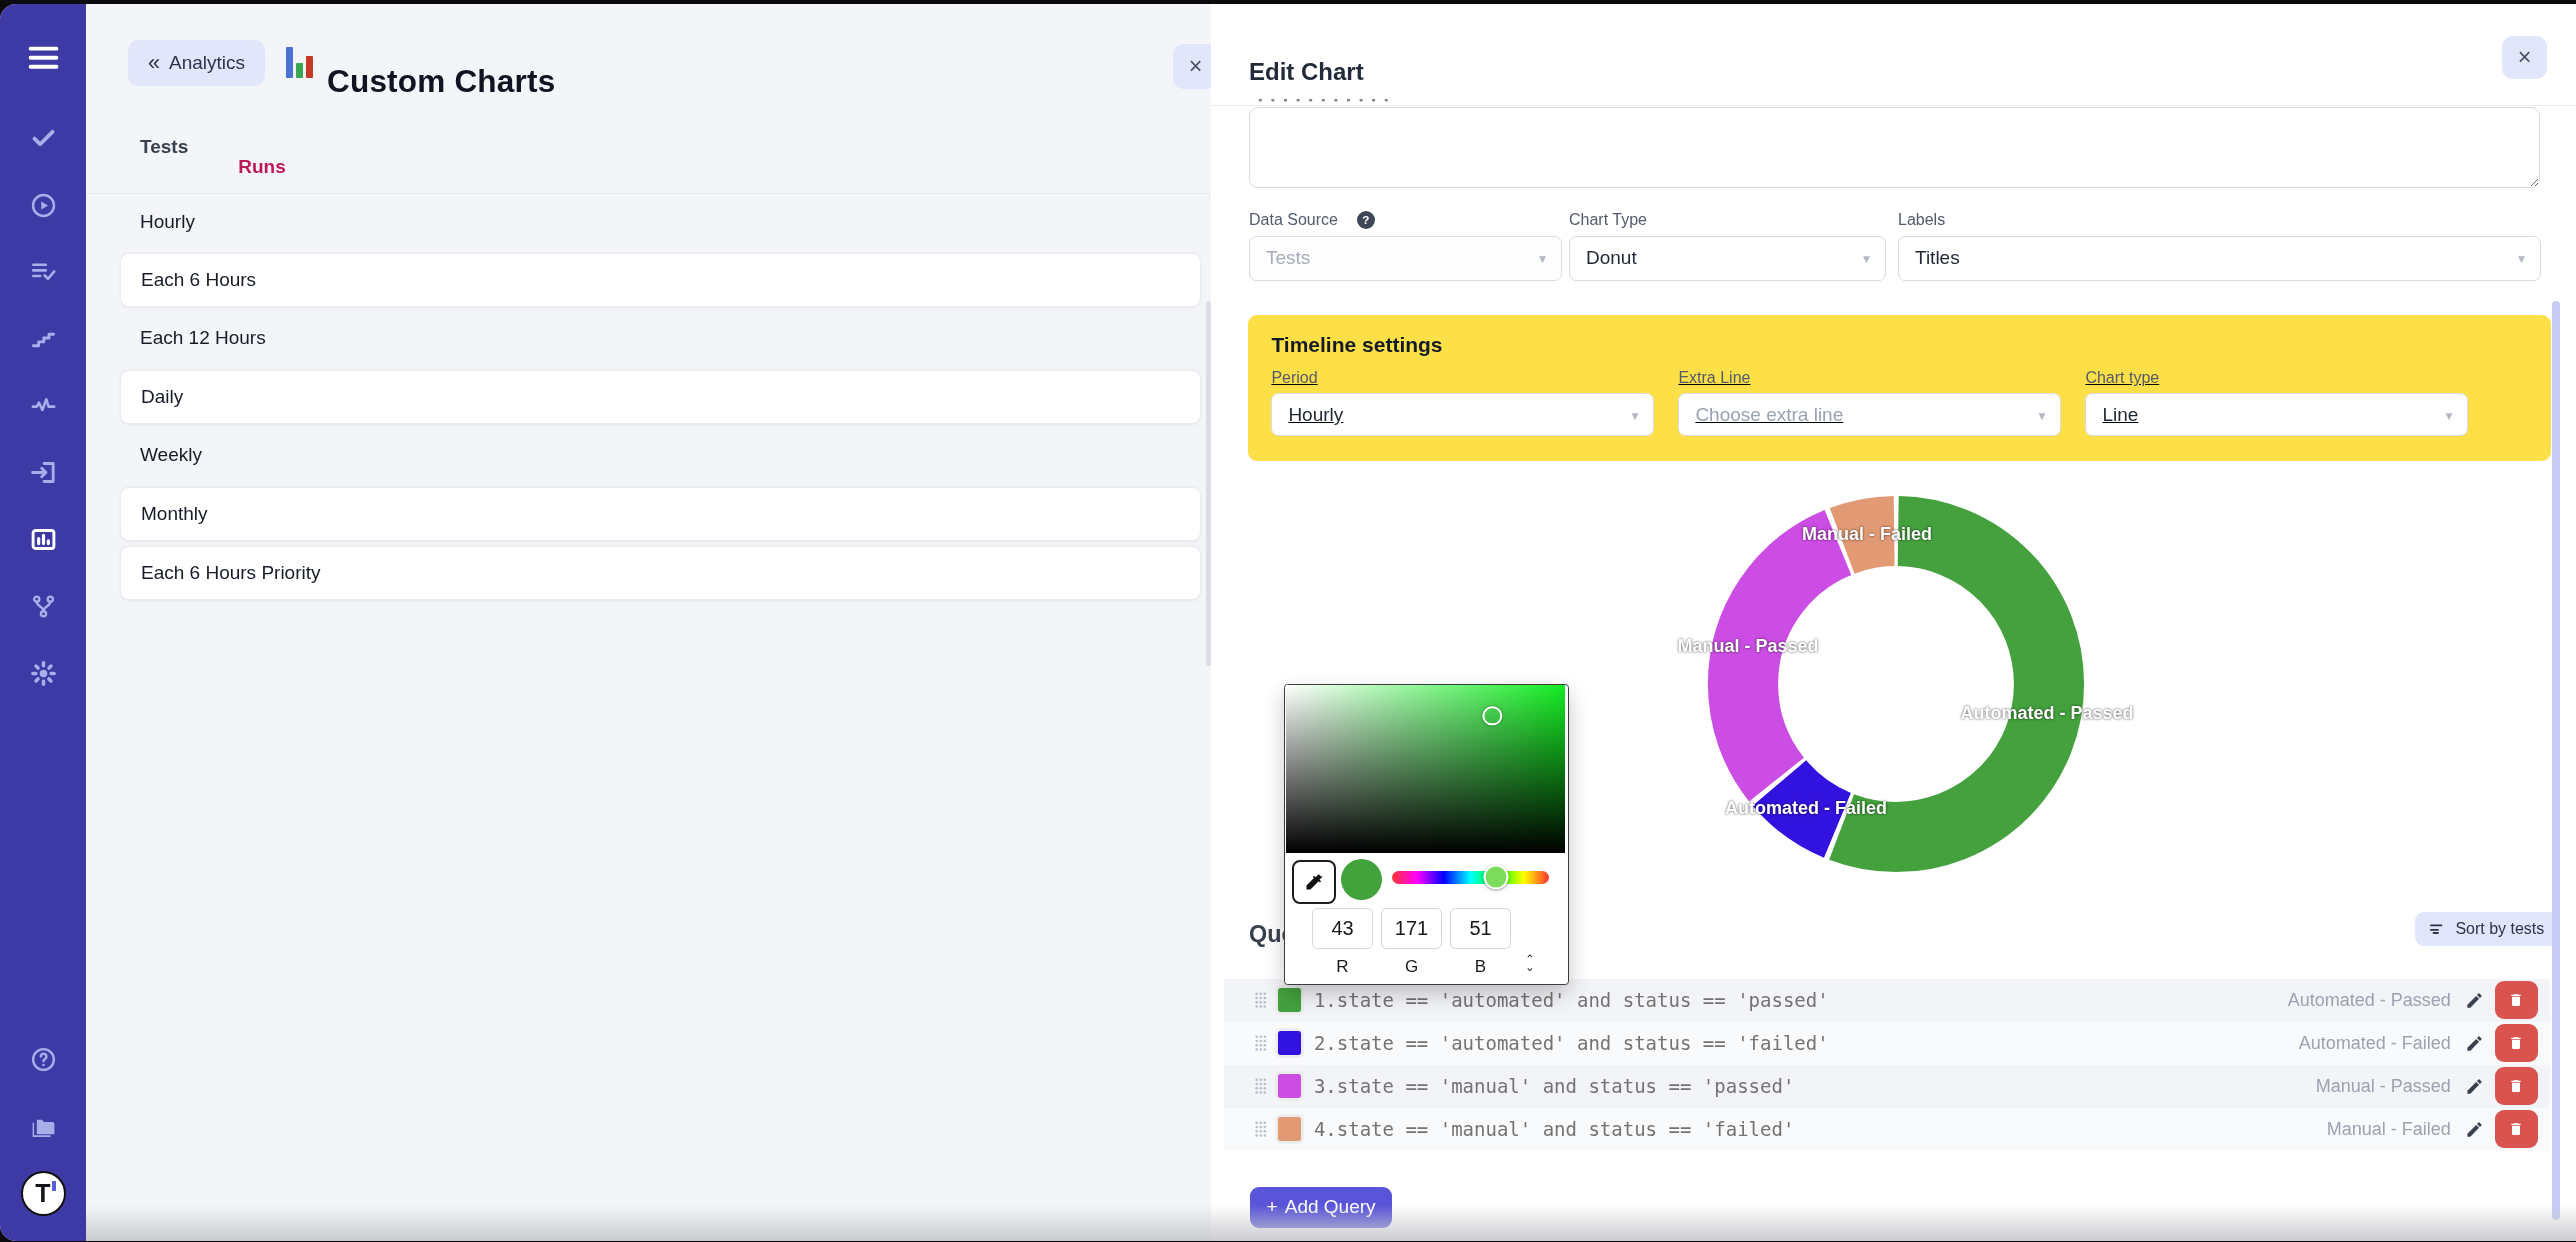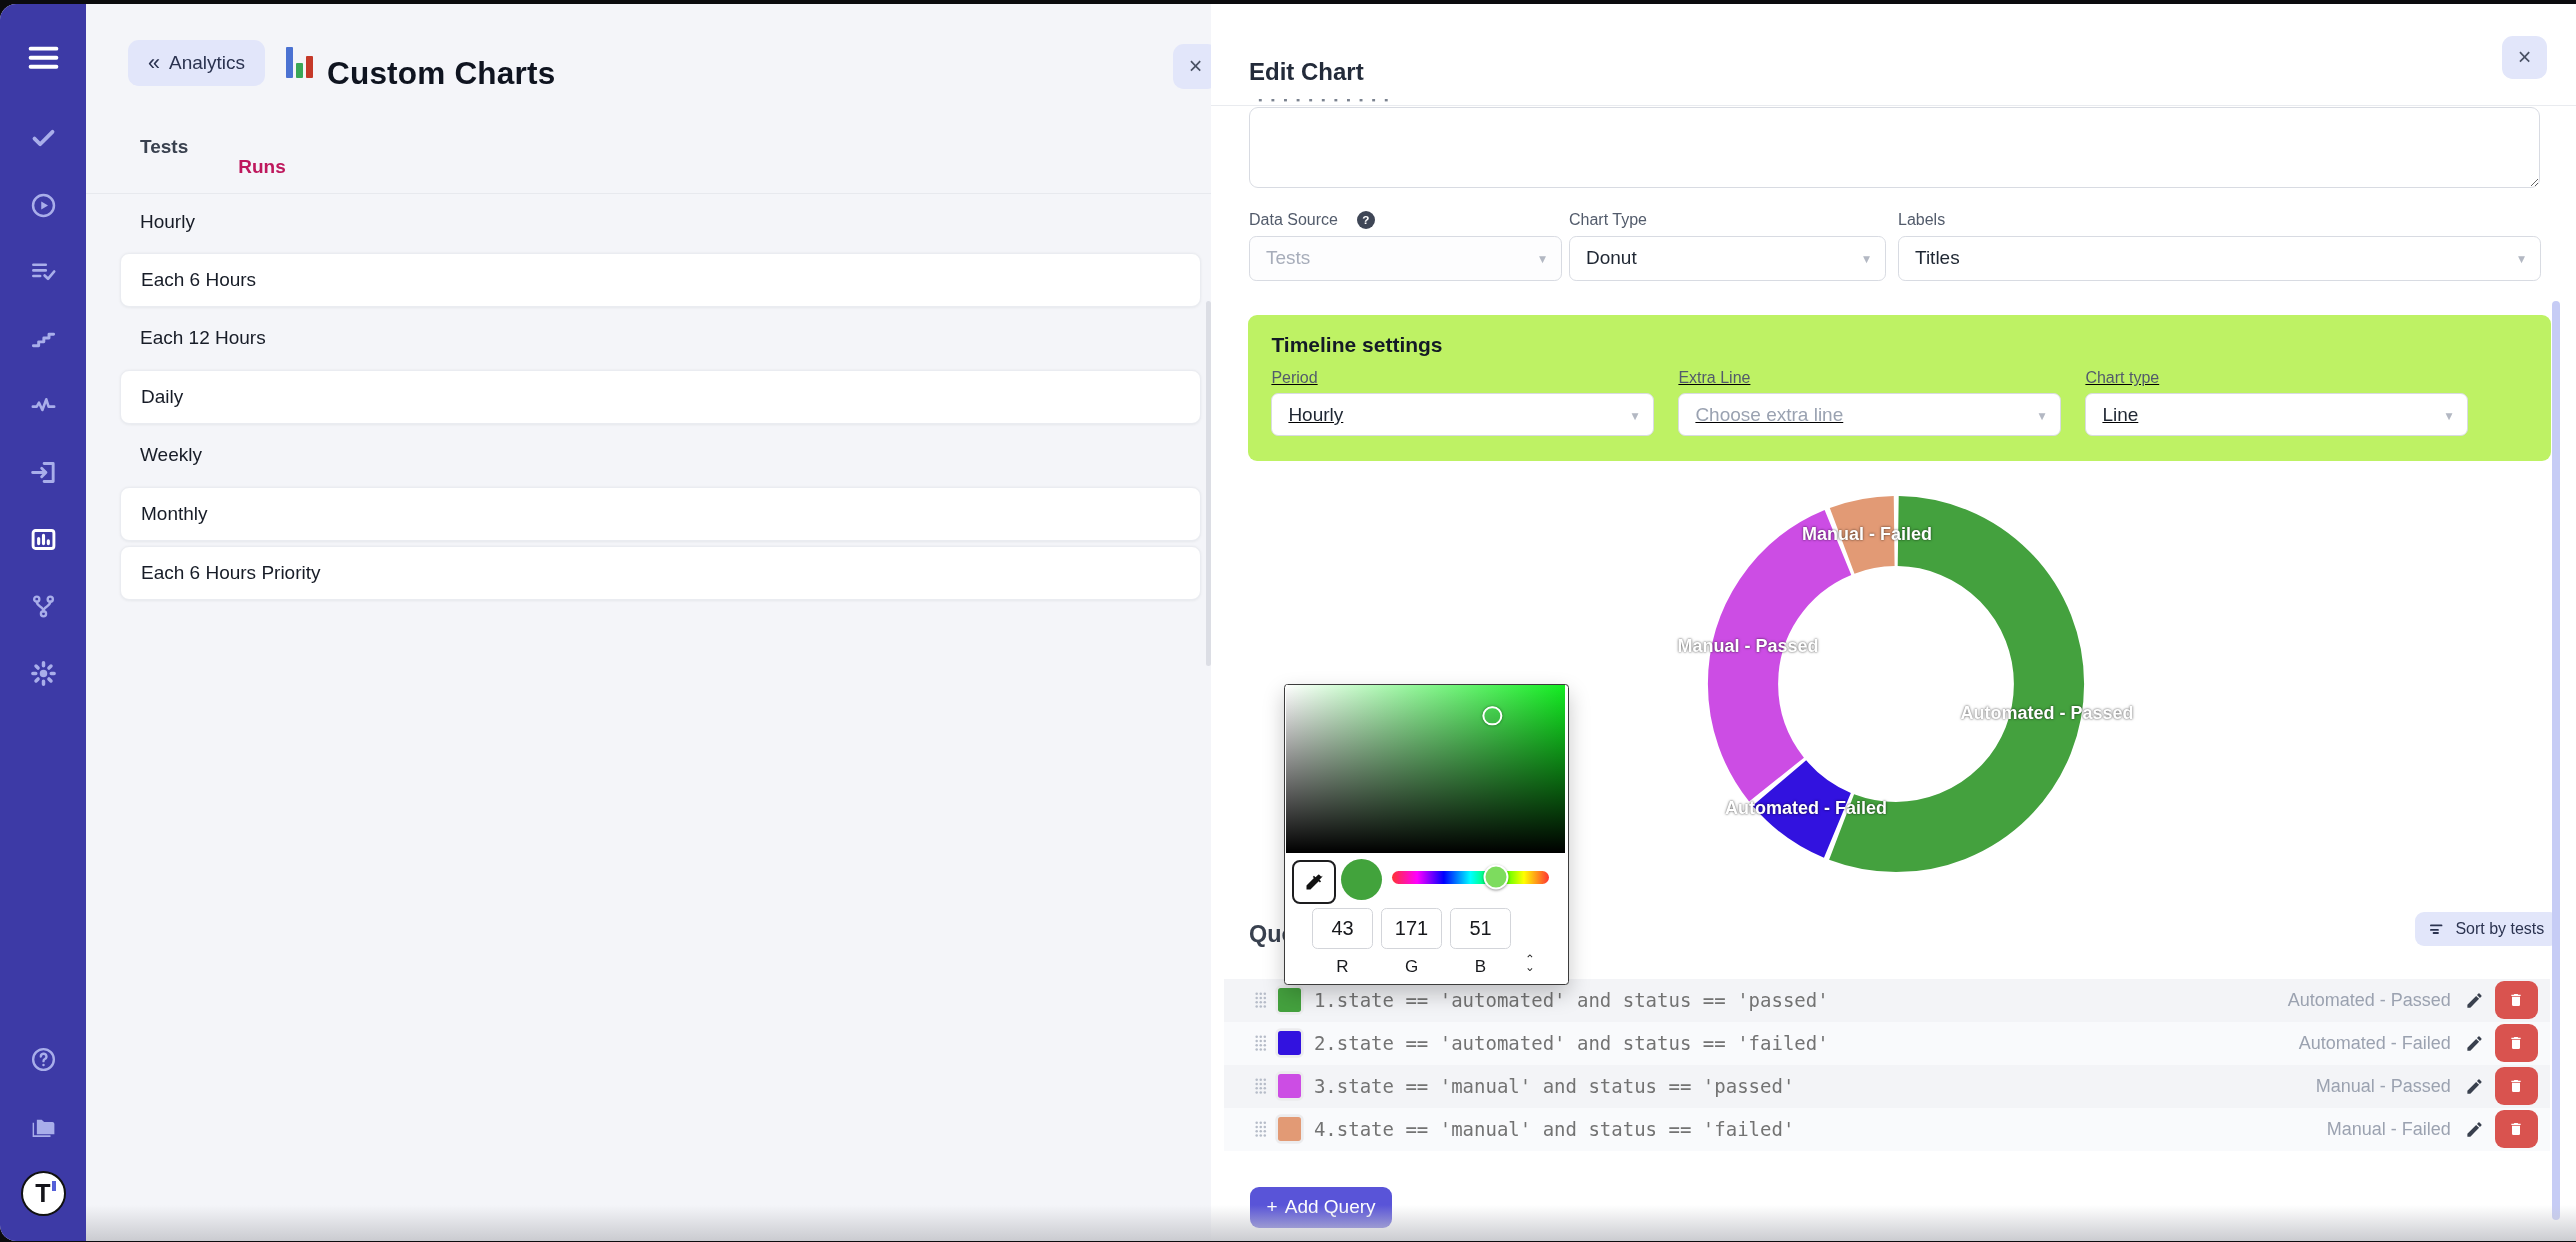--- a/index.html
+++ b/index.html
@@ -16,21 +16,21 @@
     display:flex;align-items:center;justify-content:center;position:relative;}
   .logo-badge .t{font-weight:800;font-size:25px;color:#14141a;line-height:1;}
   .logo-badge .tick{position:absolute;right:7.2px;top:8px;width:4.5px;height:10px;background:#5560d8;}
   
   .charts-panel{position:absolute;left:86px;top:0;width:1126px;height:100%;background:#f4f5f9;}
   .back-btn{position:absolute;left:42px;top:36px;height:46px;padding:0 20px;border-radius:10.8px;background:#e2e6fa;
     display:flex;align-items:center;gap:9px;font-size:19px;color:#2b3350;cursor:pointer;}
   .back-btn .chev{font-size:21.6px;line-height:1;}
   .title-icon{position:absolute;left:200px;top:42px;width:29px;height:32px;display:flex;align-items:flex-end;gap:2.7px;}
   .title-icon i{display:block;width:7.2px;border-radius:0.9px;}
-  .page-title{position:absolute;left:241px;top:30px;font-size:31.5px;font-weight:800;color:#0f1420;letter-spacing:0.2px;}
+  .page-title{position:absolute;left:241px;top:38px;font-size:31.5px;font-weight:800;color:#0f1420;letter-spacing:0.2px;}
   .panel-close{width:45px;height:45px;border-radius:10.8px;background:#e2e6fa;display:flex;align-items:center;justify-content:center;
     font-size:23.4px;color:#4a5264;cursor:pointer;}
   .charts-close{position:absolute;left:1087px;top:40px;}
   .tabs{position:absolute;left:54px;top:132px;display:flex;gap:50px;}
   .tab{font-size:19px;font-weight:700;color:#39414f;cursor:pointer;}
   .tab.dim{color:#be185d;margin-top:20px;}
   .tabs-divider{position:absolute;left:0;top:189px;width:1126px;height:0.9px;background:#e7e9ee;}
   .chart-list{position:absolute;left:34px;top:192px;width:1081px;}
   .chart-row{height:52px;margin-bottom:5.4px;border-radius:9px;display:flex;align-items:center;
     padding-left:20px;font-size:19px;color:#171c27;cursor:pointer;}
@@ -50,21 +50,21 @@
     display:inline-flex;align-items:center;justify-content:center;cursor:pointer;}
   .select{height:45px;border:0.9px solid #d8dbe2;border-radius:7.2px;background:#fff;display:flex;align-items:center;
     padding:0 16px;font-size:19px;color:#1f2733;position:relative;cursor:pointer;box-sizing:border-box;}
   .select .arrow{position:absolute;right:12.6px;top:50%;transform:translateY(-50%);font-size:11.7px;color:#b3b8c3;}
   .select.disabled{color:#a7adba;background:#fdfdfe;}
   .select.placeholder{color:#9aa2b1;}
   .f-ds{position:absolute;left:38px;top:207px;width:313px;}
   .f-ct{position:absolute;left:358px;top:207px;width:317px;}
   .f-lb{position:absolute;left:687px;top:207px;width:643px;}
   .fgroup .select{margin-top:7.2px;width:100%;}
-  .timeline-card{position:absolute;left:37px;top:311px;width:1303px;height:146px;background:#bef264;border-radius:9px;box-sizing:border-box;padding:18px 23.4px;}
+  .timeline-card{position:absolute;left:37px;top:311px;width:1303px;height:146px;background:#fde047;border-radius:9px;box-sizing:border-box;padding:18px 23.4px;}
   .tl-title{font-size:21px;font-weight:700;color:#141a26;}
   .tl-fields{display:flex;gap:24px;margin-top:12.6px;}
   .tl-col{width:383px;text-decoration:underline;}
   .tl-col .select{margin-top:6.3px;width:100%;height:43px;background:#fff;}
   
   .donut-wrap{position:absolute;left:496px;top:491px;width:378px;height:378px;}
   .donut-label{position:absolute;transform:translate(-50%,-50%);color:#fff;font-weight:700;font-size:18px;white-space:nowrap;
     text-shadow:0 0.9px 2.7px rgba(0,0,0,.5),0 0 1.8px rgba(0,0,0,.35);}
   
   .queries-heading{position:absolute;left:38px;top:917px;font-size:23.4px;font-weight:600;color:#39414f;}

